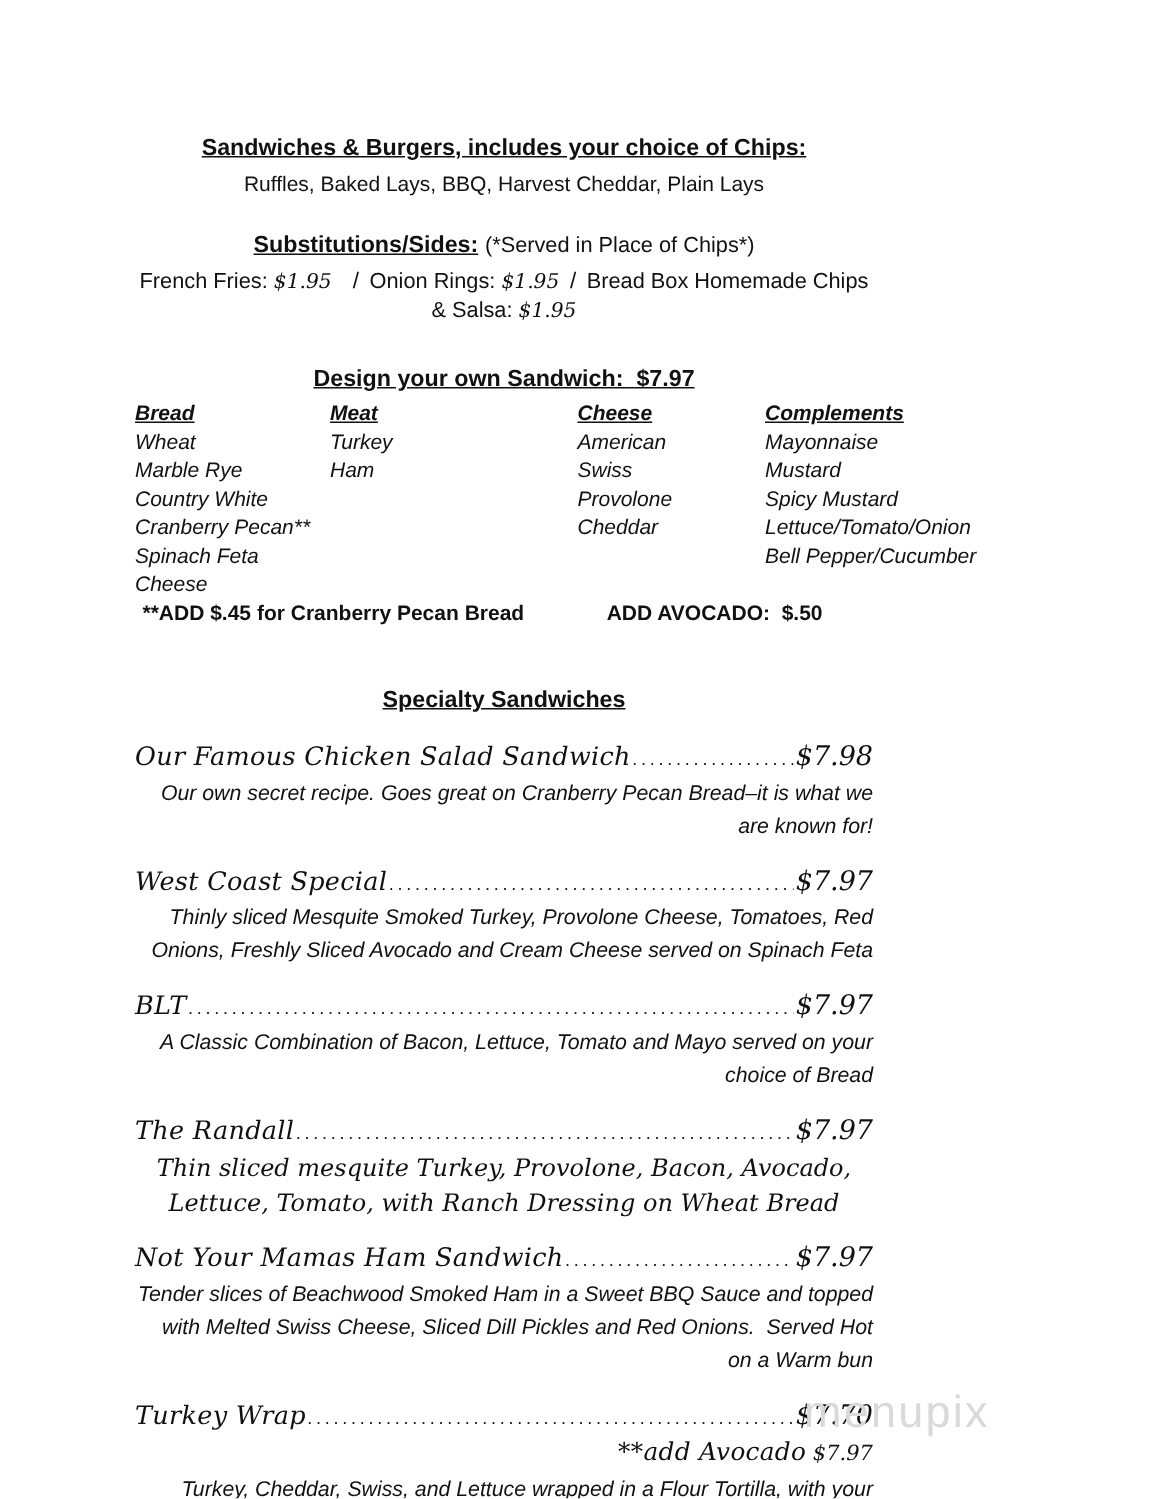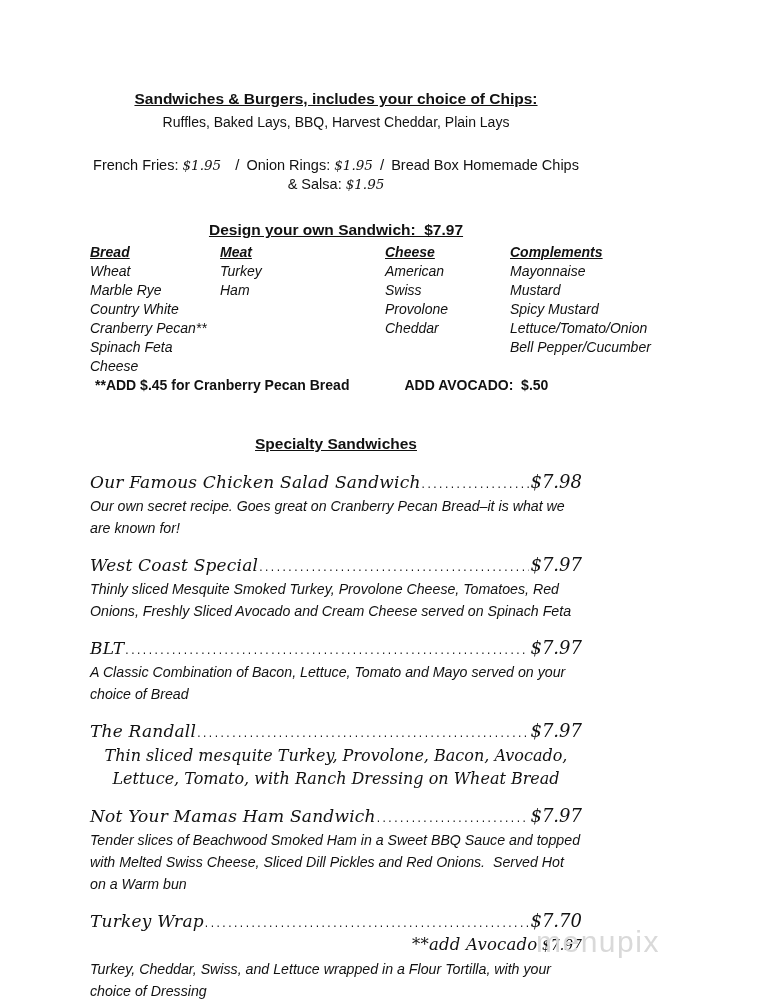--- a/index.html
+++ b/index.html
@@ -80,21 +80,21 @@
     margin: 0 1px;
   }
   .dots::after {
     content: "..........................................................................................................................................................................";
   }
   .item-price { font-size: 18px; }
   .desc {
     font-style: italic;
     font-size: 14.2px;
     line-height: 22px;
-    text-align: left;
+    text-align: right;
     margin-top: 1px;
     white-space: pre-wrap;
   }
   .desc-script {
     font-family: "DejaVu Serif", serif;
     font-style: italic;
     font-size: 16px;
     line-height: 23px;
     text-align: center;
     margin-top: 1px;
@@ -121,20 +121,24 @@
   <div class="content">
 
     <div class="sec-sandwiches">
       <div class="h-line">
         <span class="h-bold">Sandwiches &amp; Burgers, includes your choice of Chips:</span>
       </div>
       <div class="center-line h-plain chips">Ruffles, Baked Lays, BBQ, Harvest Cheddar, Plain Lays</div>
     </div>
 
     <div class="sec-subs">
+      <div class="h-line">
+        <span class="h-bold">Substitutions/Sides:</span>
+        <span class="h-plain">(*Served in Place of Chips*)</span>
+      </div>
       <div class="center-line sides-line">
         <span>French Fries:</span>
         <span class="price-serif">$1.95</span>
         <span class="sep sep-wide">/</span>
         <span>Onion Rings:</span>
         <span class="price-serif">$1.95</span>
         <span class="sep">/</span>
         <span>Bread Box Homemade Chips &amp; Salsa:</span>
         <span class="price-serif">$1.95</span>
       </div>

